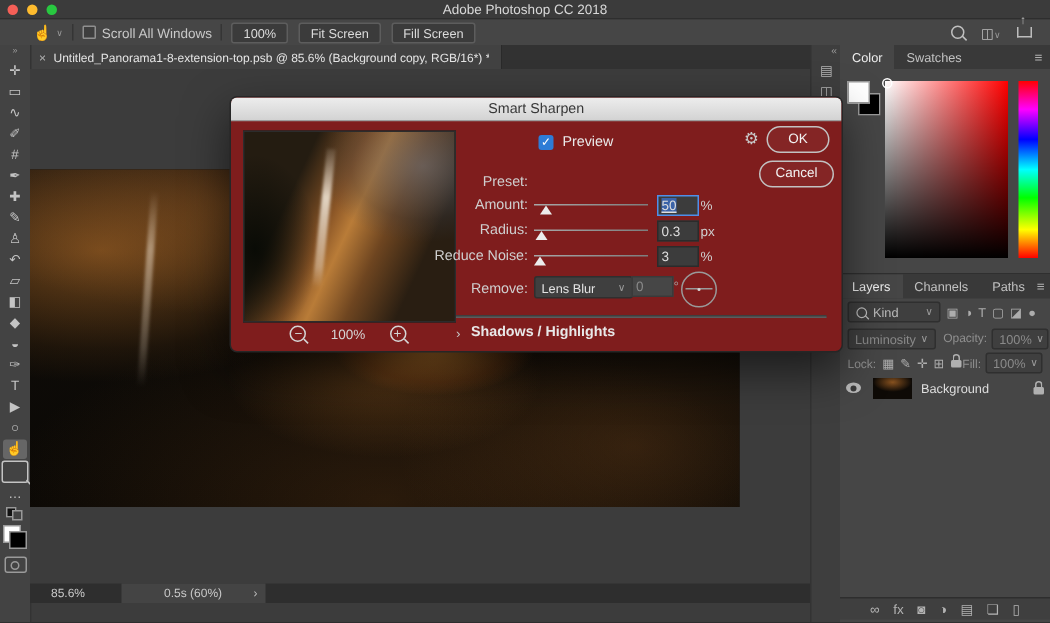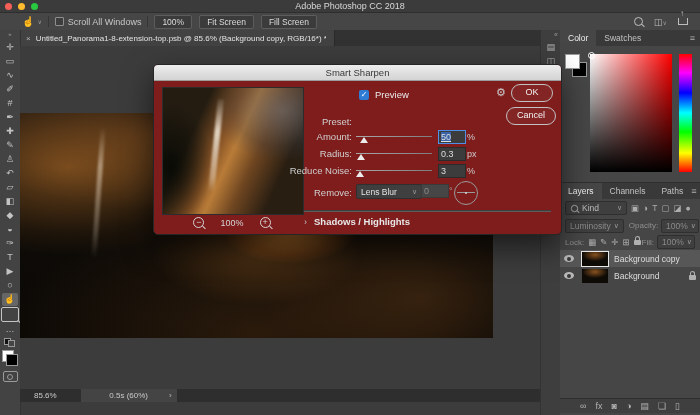--- a/index.html
+++ b/index.html
@@ -290,25 +290,20 @@
             <span class="picon">✛</span>
             <span class="picon">⊞</span>
             <span class="picon lockicon"></span>
           </span>
         <span style="margin-left:auto;">Fill:</span>
         <span class="dd dim" style="width:28px;margin-left:3px;">
             <span>100%</span>
             <span class="ch">∨</span>
           </span>
       </div>
-      <div class="lrow selected">
-        <span class="eye"></span>
-        <span class="lthumb selected"></span>
-        <span>Background copy</span>
-      </div>
       <div class="lrow">
         <span class="eye"></span>
         <span class="lthumb"></span>
         <span>Background</span>
         <span class="lockicon locksm"></span>
       </div>
       <div class="lbottom">
           <span class="bicon">∞</span>
           <span class="bicon">fx</span>
           <span class="bicon">◙</span>

